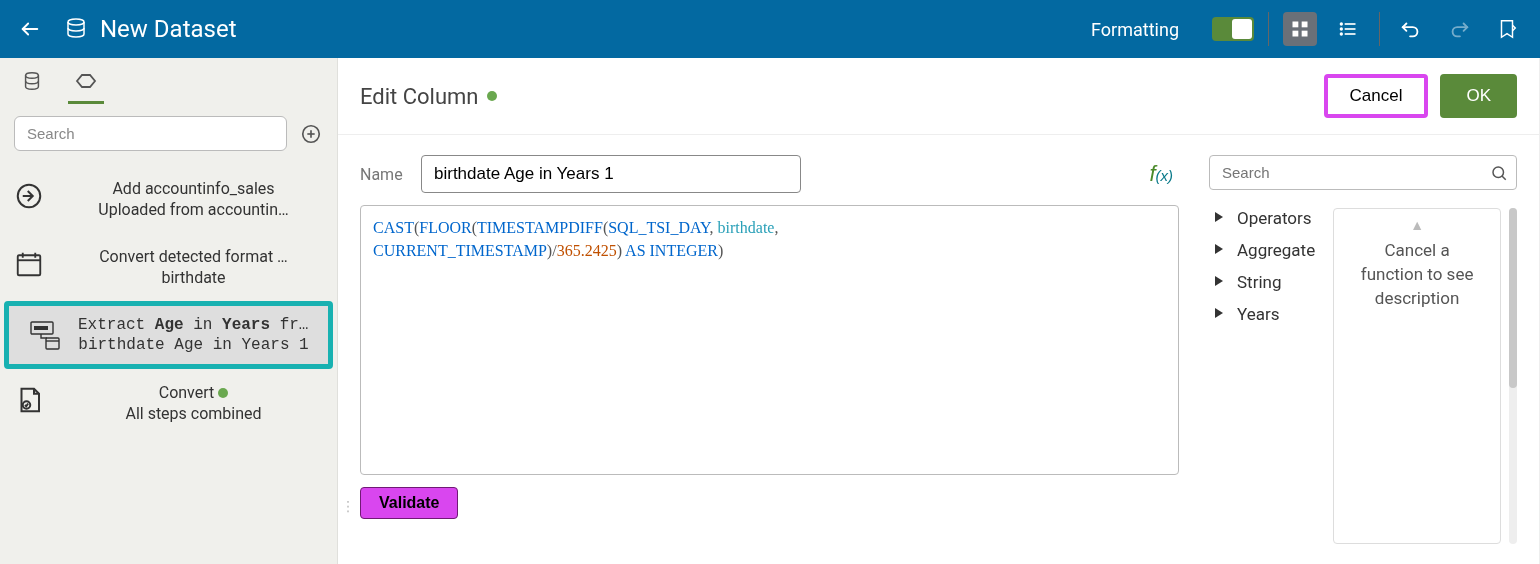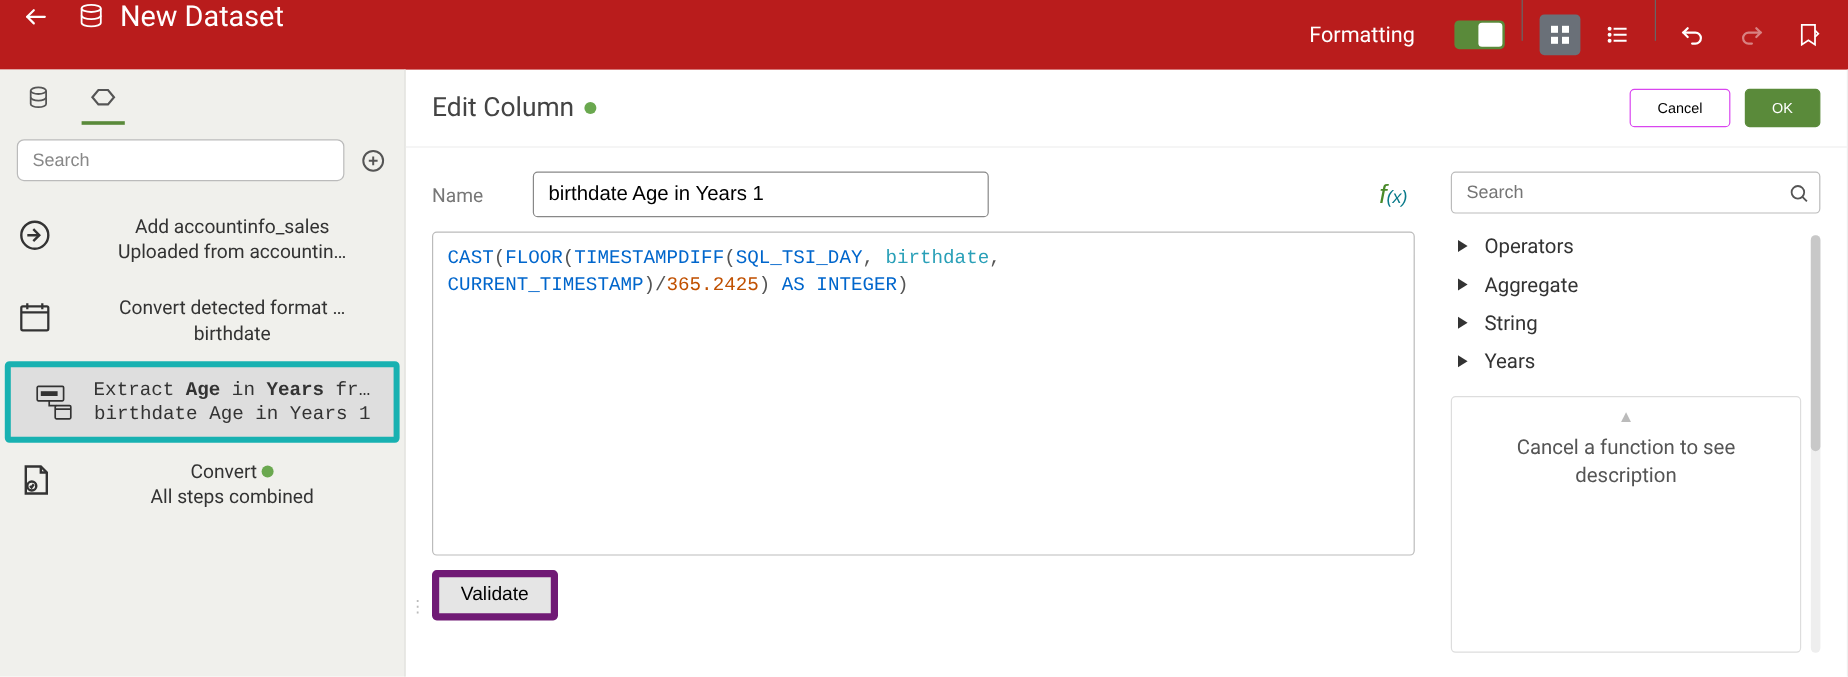--- a/index.html
+++ b/index.html
@@ -9,22 +9,23 @@
     color: #333;
     background: #fff;
     width: 1540px;
     height: 564px;
     overflow: hidden;
   }
 
   
   .topbar {
     display: flex;
+    align-items: center;
     height: 58px;
-    background: #b91c1c;
+    background: #0369a1;
     color: #fff;
     padding: 0 16px;
   }
   .topbar .back-icon { width: 28px; height: 28px; display:flex; align-items:center; justify-content:center; margin-right: 18px; cursor:pointer;}
   .topbar .db-icon { width: 28px; height: 28px; display:flex; align-items:center; justify-content:center; margin-right: 10px;}
   .topbar .title { font-size: 24px; font-weight: 400; flex: 0 0 auto; }
   .topbar .spacer { flex: 1 1 auto; }
   .topbar-section { display:flex; align-items:center; gap: 14px; }
   .vsep { width:1px; height:34px; background:#666; margin: 0 14px;}
   .formatting-label { font-size: 18px; color:#fff; margin-right:19px;}
@@ -73,52 +74,52 @@
   .step-item.selected .step-icon{ margin-left:0;}
 
   
   .main-header {
     display:flex; align-items:center; justify-content:space-between;
     padding: 16px 22px; border-bottom:1px solid #eee;
   }
   .main-header h2 { font-size:22px; font-weight:400; color:#444; display:flex; align-items:center; gap:8px;}
   .dirty-dot { width:10px; height:10px; background:#6aa84f; border-radius:50%; display:inline-block;}
   .hdr-btns { display:flex; gap:12px;}
-  .btn { border:1px solid #d946ef; background:#fff; border-radius:4px; padding:8px 22px; font-size:12px; cursor:pointer;}
+  .btn { border:4px solid #d946ef; background:#fff; border-radius:4px; padding:8px 22px; font-size:17px; cursor:pointer;}
   .btn.primary { background:#5a8a3a; color:#fff; border-color:#5a8a3a;}
 
   
   .editor-area { display:flex; flex:1; overflow:hidden;}
   .editor-left { flex:1; padding: 20px 20px 20px 16px; display:flex; flex-direction:column;}
   .editor-right { width: 340px; padding: 20px 22px 20px 10px; display:flex; flex-direction:column; gap:18px;}
 
-  .name-row { display:flex; align-items:center; gap:28px; margin-bottom:12px;}
+  .name-row { display:flex; align-items:center; gap:5px; margin-bottom:12px;}
   .name-label { color:#777; font-size:16px; width:56px;}
   .name-input {
     border:1px solid #888; border-radius:4px; padding:8px 12px; font-size:17px; width:380px;
   }
   .fx-icon { margin-left:auto; color:#4a8a2a; font-style:italic; font-size:22px; font-family: Liberation Sans, sans-serif; padding-right:6px;}
   .fx-icon .x{ font-size:15px; color:#0a7a8a;}
 
   .drag-handle { width:6px; align-self:stretch; display:flex; align-items:flex-end; justify-content:center; color:#bbb; padding-bottom:50px;}
 
   .code-box {
     border:1px solid #bbb; border-radius:4px; background:#fff;
-    height:270px; padding:10px 12px; font-family: Liberation Mono, monospace; font-size:16px; line-height:1.45;
+    height:270px; padding:10px 12px; font-family: Liberation Serif, serif; font-size:16px; line-height:1.45;
     white-space:pre-wrap; word-break:break-word; overflow:auto;
   }
   .tok-kw { color:#0066cc; }
   .tok-col { color:#2aa0b8; }
   .tok-num { color:#c05000; }
   .tok-op  { color:#555; }
   .tok-par { color:#555; }
   .tok-div { color:#555; }
 
   .validate-btn {
-    align-self:flex-start; margin-top:12px; border:6px solid #701a75; background:#e5e5e5; border-radius:4px; padding:6px 18px; font-size:16px; cursor:pointer;
+    align-self:flex-start; margin-top:12px; border:1px solid #701a75; background:#d946ef; border-radius:4px; padding:6px 18px; font-size:16px; cursor:pointer;font-weight:bold;
   }
 
   
   .right-search-wrap{ display:flex; align-items:center; border:1px solid #bbb; border-radius:4px; background:#fff;}
   .right-search{ flex:1; border:none; padding:8px 12px; font-size:15px; outline:none; background:transparent;}
   .right-search-icon{ width:34px; display:flex; align-items:center; justify-content:center; color:#555;}
 
   .cat-list { display:flex; flex-direction:column; gap:12px; padding-left:4px;}
   .cat-row { display:flex; align-items:center; gap:10px; font-size:17px; color:#333; cursor:pointer;}
   .cat-arrow { width:14px; height:14px; display:inline-block;}
@@ -334,21 +335,21 @@
           <input class="right-search" placeholder="Search" style="">
           <div class="right-search-icon">
             <svg width="18" height="18" viewBox="0 0 24 24" fill="none" stroke="#555" stroke-width="2">
                 <circle cx="11" cy="11" r="7"></circle>
                 <line x1="21" y1="21" x2="16" y2="16"></line>
               </svg>
           </div>
         </div>
 
         <div class="editor-right-row">
-          <div style="flex:1; display:flex; flex-direction:column; gap:18px;">
+          <div style="flex:1; display:flex; flex-direction:row; gap:18px;">
             <div class="cat-list" id="cat-list">
                 <div class="cat-row">
                   <span class="cat-arrow">
                     <svg width="12" height="12" viewBox="0 0 12 12">
                       <polygon points="2,1 10,6 2,11" fill="#333"></polygon>
                     </svg>
                   </span>
                   <span>Operators</span>
                 </div>
                 <div class="cat-row">

